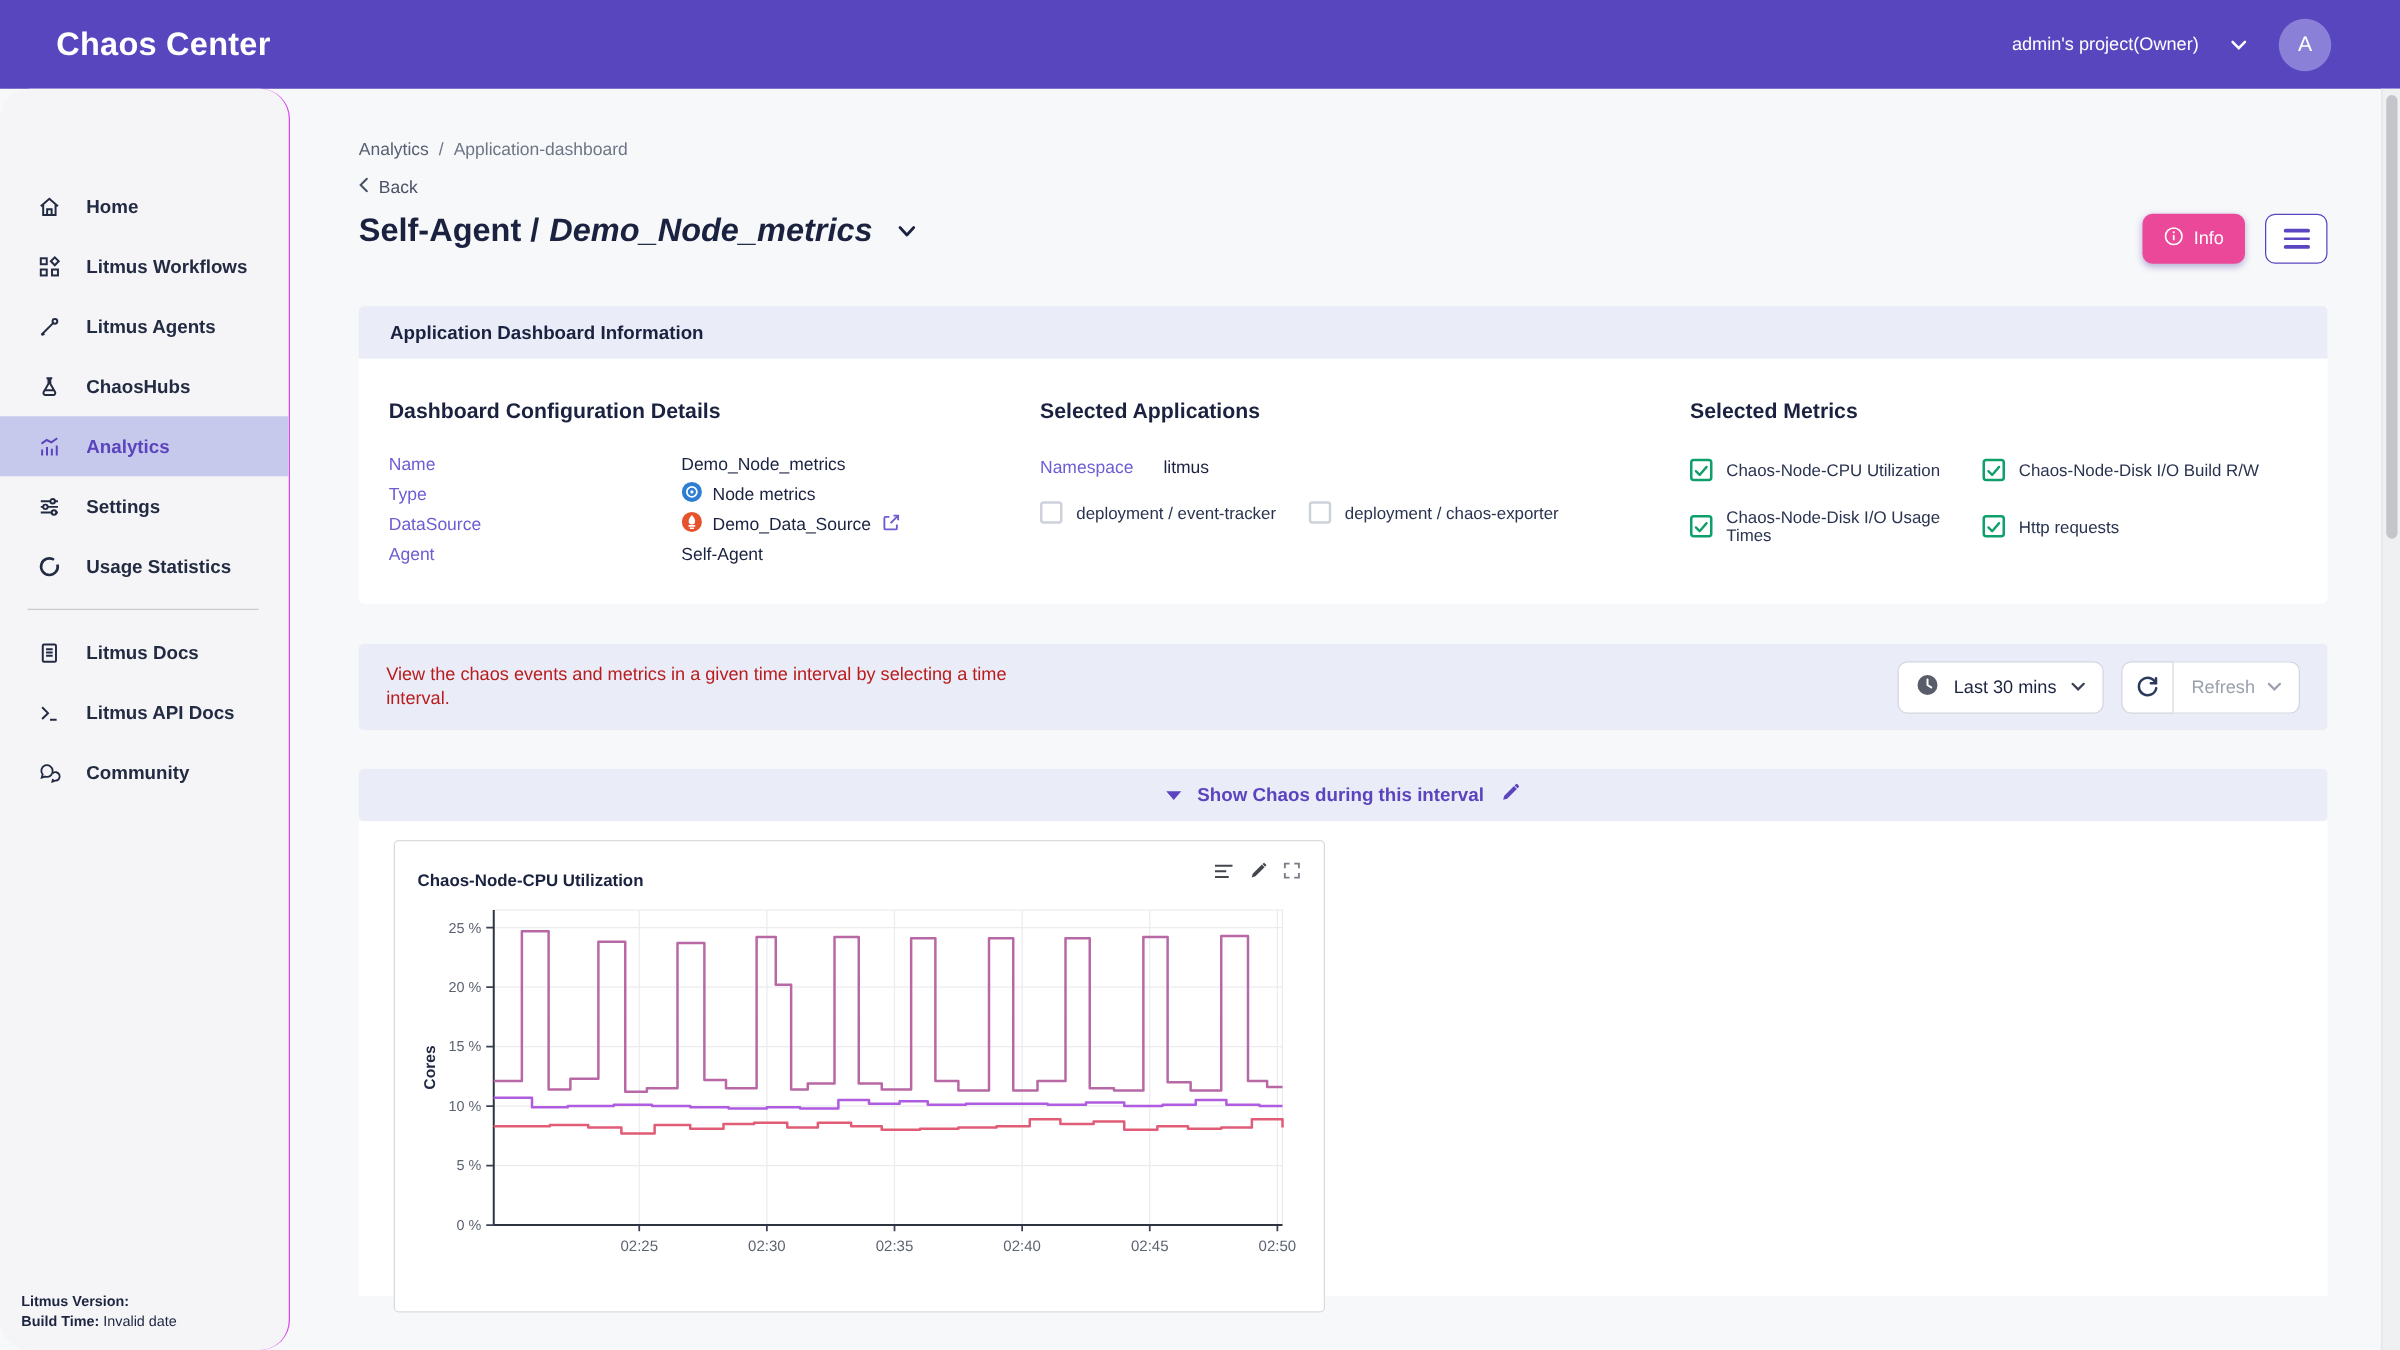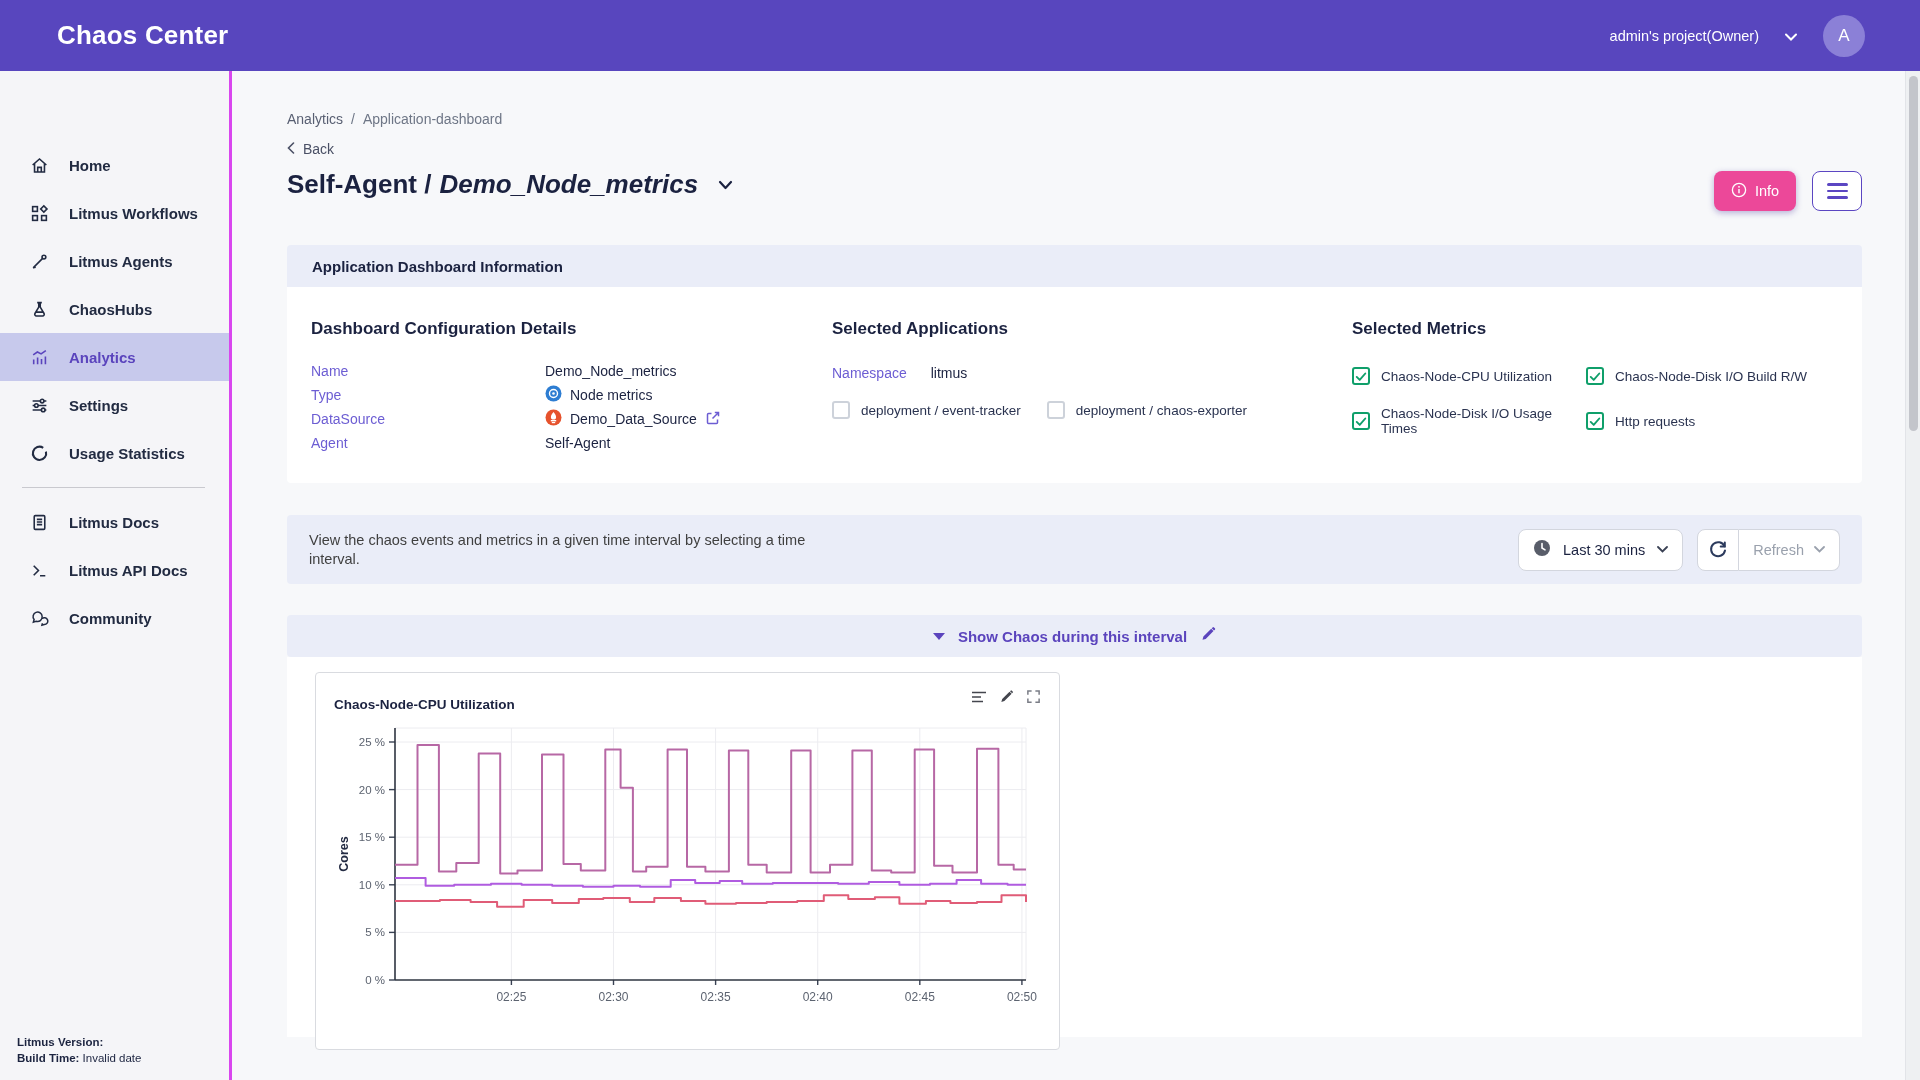--- a/index.html
+++ b/index.html
@@ -2,29 +2,29 @@
 <html><head>
 <meta charset="utf-8">
 <style>
   * { margin:0; padding:0; box-sizing:border-box; }
   html,body { width:1920px; height:1080px; overflow:hidden; }
   body { font-family:"Liberation Sans", sans-serif; background:#f7f8fa; color:#1b2240; }
   .app { width:1920px; height:1080px; display:flex; flex-direction:column; }
 
   
   .header { height:71px; background:#5846be; display:flex; align-items:center; justify-content:space-between; flex:0 0 71px; }
-  .logo { color:#fff; font-size:26px; font-weight:bold; letter-spacing:.2px; padding-left:57px; }
+  .logo { color:#fff; font-size:26px; font-weight:bold; letter-spacing:.2px; padding-left:45px; }
   .header-right { display:flex; align-items:center; padding-right:55px; }
   .project-select { display:flex; align-items:center; gap:26px; color:#fff; font-size:14.5px; cursor:pointer; }
   .avatar { width:42px; height:42px; border-radius:50%; background:#8b80d7; color:#fff; display:flex; align-items:center; justify-content:center; font-size:17px; margin-left:26px; cursor:pointer; }
 
   .shell { flex:1; display:flex; position:relative; min-height:0; }
 
   
-  .sidebar { width:232px; flex:0 0 232px; background:#f5f5f8; border-right:3px solid #d946ef; position:relative; padding-top:70px; }
+  .sidebar { width:232px; flex:0 0 232px; background:#f5f5f8; border-right:1px solid #d946ef; position:relative; padding-top:70px;border-radius:24px; }
   .nav-item { height:48px; display:flex; align-items:center; gap:20px; padding-left:30px; font-size:15px; font-weight:600; color:#222b42; cursor:pointer; }
   .nav-item .nicon { width:19px; height:19px; display:flex; align-items:center; justify-content:center; }
   .nav-item svg { stroke:#222b42; }
   .nav-item.active { background:#c7c9ec; color:#5a44bd; }
   .nav-item.active svg { stroke:#5a44bd; }
   .side-divider { height:1px; background:#c9c9cf; margin:10px 24px 10px 22px; }
   .version-block { position:absolute; left:17px; bottom:14px; font-size:11.5px; line-height:16px; color:#1c2440; }
   .version-block b { font-weight:bold; }
 
   
@@ -53,21 +53,21 @@
   .ns-label { color:#6c5dd3; }
   .apps-row { display:flex; gap:26px; }
   .cb-item { display:flex; align-items:center; gap:11px; font-size:13.5px; color:#2a3350; }
   .cb { width:18px; height:18px; border:2px solid #cdd2da; border-radius:3px; background:#fff; flex:0 0 18px; display:flex; align-items:center; justify-content:center; cursor:pointer; }
   .cb.checked { border-color:#0f9f6a; }
   .metrics-grid { display:grid; grid-template-columns:234px auto; row-gap:21px; margin-top:28px; }
 
   
   .band { background:#eaedf8; border-radius:4px; }
   .time-band { margin-top:32px; height:69px; display:flex; align-items:center; justify-content:space-between; padding:0 22px 0 22px; }
-  .time-desc { font-size:14.5px; line-height:19px; color:#404040; }
+  .time-desc { font-size:14.5px; line-height:19px; color:#b91c1c; }
   .time-controls { display:flex; align-items:center; gap:14px; }
   .range-box { height:42px; background:#fff; border:1px solid #d3d6de; border-radius:8px; display:flex; align-items:center; gap:12px; padding:0 14px; font-size:14.5px; color:#1b2240; cursor:pointer; }
   .icon-box { height:42px; width:42px; background:#fff; border:1px solid #d3d6de; border-radius:8px 0 0 8px; display:flex; align-items:center; justify-content:center; cursor:pointer; margin-right:-14px; }
   .refresh-box { height:42px; background:#fff; border:1px solid #d3d6de; border-left:none; border-radius:0 8px 8px 0; display:flex; align-items:center; gap:10px; padding:0 14px; font-size:14.5px; color:#9aa1ad; cursor:pointer; }
 
   .chaos-band { margin-top:31px; height:42px; display:flex; align-items:center; justify-content:center; gap:13px; cursor:pointer; }
   .chaos-label { color:#5b44bd; font-size:15px; font-weight:bold; }
   .tri-down { width:0; height:0; border-left:6px solid transparent; border-right:6px solid transparent; border-top:7px solid #5b44bd; }
 
   .cpu-head { margin-top:12px; height:42px; display:flex; align-items:center; justify-content:space-between; padding:0 24px; }

